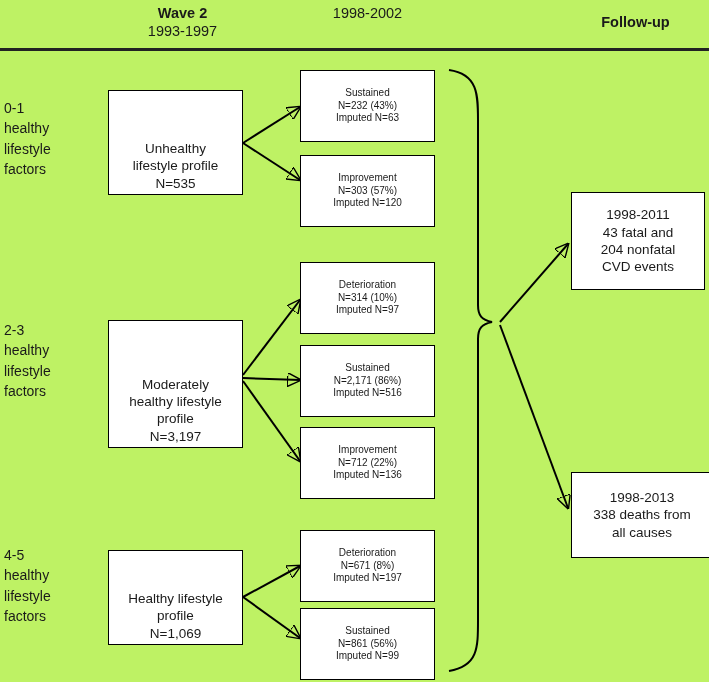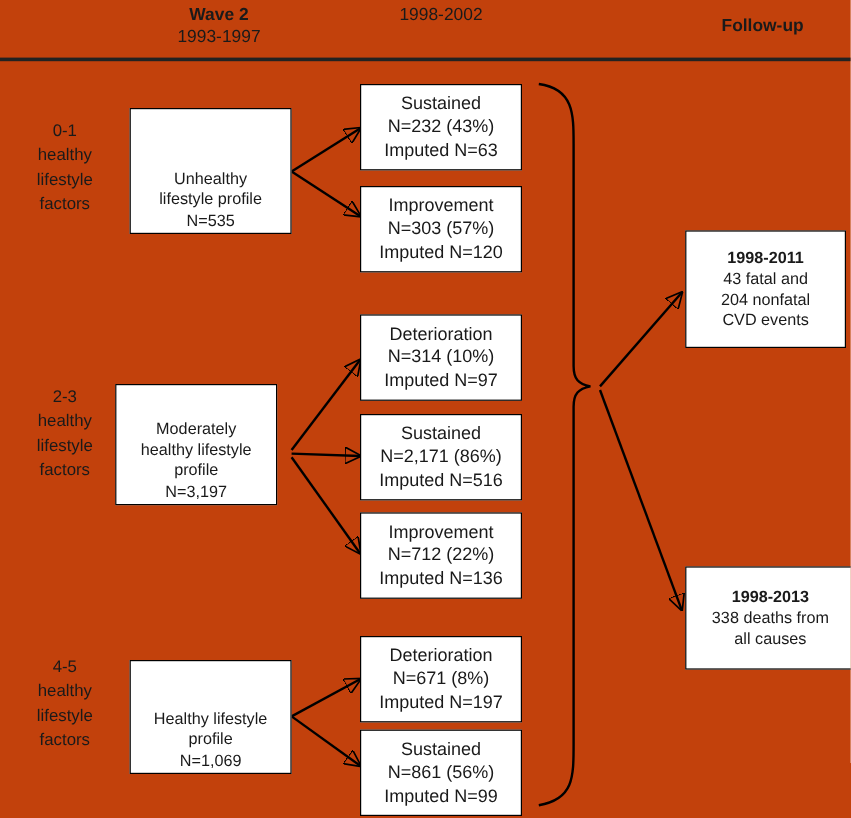--- a/index.html
+++ b/index.html
@@ -6,64 +6,63 @@
   body{
     font-family:"Liberation Sans", sans-serif;
     color:#1a1a1a;
     -webkit-font-smoothing:antialiased;
   }
   #stage{
     position:relative;
     width:709px;
     height:682px;
     overflow:hidden;
-    background:#c2410c;
+    background:#bef264;
   }
   
   .col-head{
     position:absolute;
     text-align:center;
     line-height:1.25;
     font-size:14.5px;
   }
   .col-head .ttl{ font-weight:bold; display:block; }
   .col-head .sub{ font-weight:normal; display:block; }
   .head-rule{
     position:absolute;
     left:0; top:48px;
     width:709px; height:3px;
     background:#222222;
   }
   
   .group-label{
     position:absolute;
     width:100px;
-    text-align:center;
     font-size:14px;
     line-height:1.45;
   }
   
   .node{
     position:absolute;
     box-sizing:border-box;
     border:1.5px solid #000000;
     background:#ffffff;
     display:flex;
     flex-direction:column;
     align-items:center;
     justify-content:center;
     text-align:center;
     font-size:13.5px;
     line-height:1.28;
     padding:2px 4px;
   }
   .node .ln{ display:block; white-space:nowrap; }
-  .node .bold{ font-weight:bold; }
+  .node .bold{ font-weight:normal; }
   .wave2{ font-size:13.5px;justify-content:flex-end; }
-  .wave3{ font-size:15px; }
+  .wave3{ font-size:10px; }
   .followup{ font-size:13.5px; }
   
   #links{
     position:absolute;
     left:0; top:0;
     width:709px; height:682px;
     pointer-events:none;
   }
   #links line, #links path{ stroke:#000000; fill:none; }
 </style>
@@ -137,21 +136,21 @@
       </marker>
     </defs>
   </svg>
 
   <div class="node wave2" style="left:108px; top:90px; width:135px; height:105px;">
     <span class="ln">Unhealthy</span>
     <span class="ln">lifestyle profile</span>
     <span class="ln">N=535</span>
   </div>
 
-  <div class="node wave2" style="left:96px; top:320px; width:135px; height:101px;">
+  <div class="node wave2" style="left:108px; top:320px; width:135px; height:128px;">
     <span class="ln">Moderately</span>
     <span class="ln">healthy lifestyle</span>
     <span class="ln">profile</span>
     <span class="ln">N=3,197</span>
   </div>
 
   <div class="node wave2" style="left:108px; top:550px; width:135px; height:95px;">
     <span class="ln">Healthy lifestyle</span>
     <span class="ln">profile</span>
     <span class="ln">N=1,069</span>

